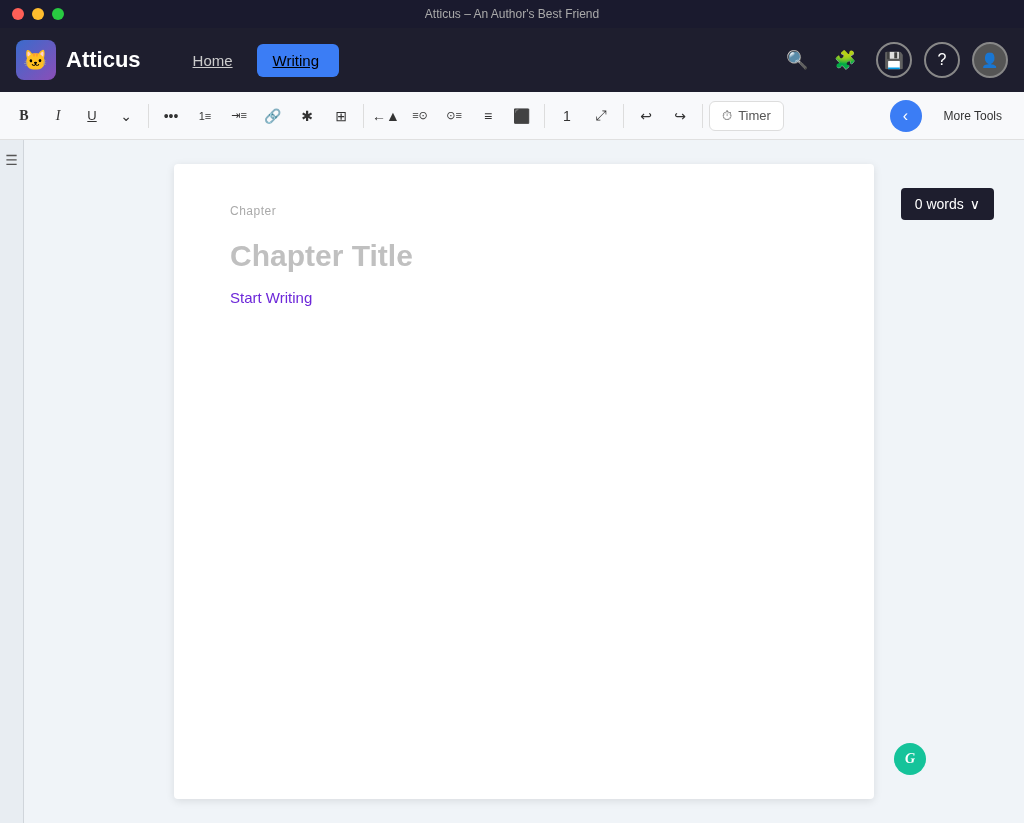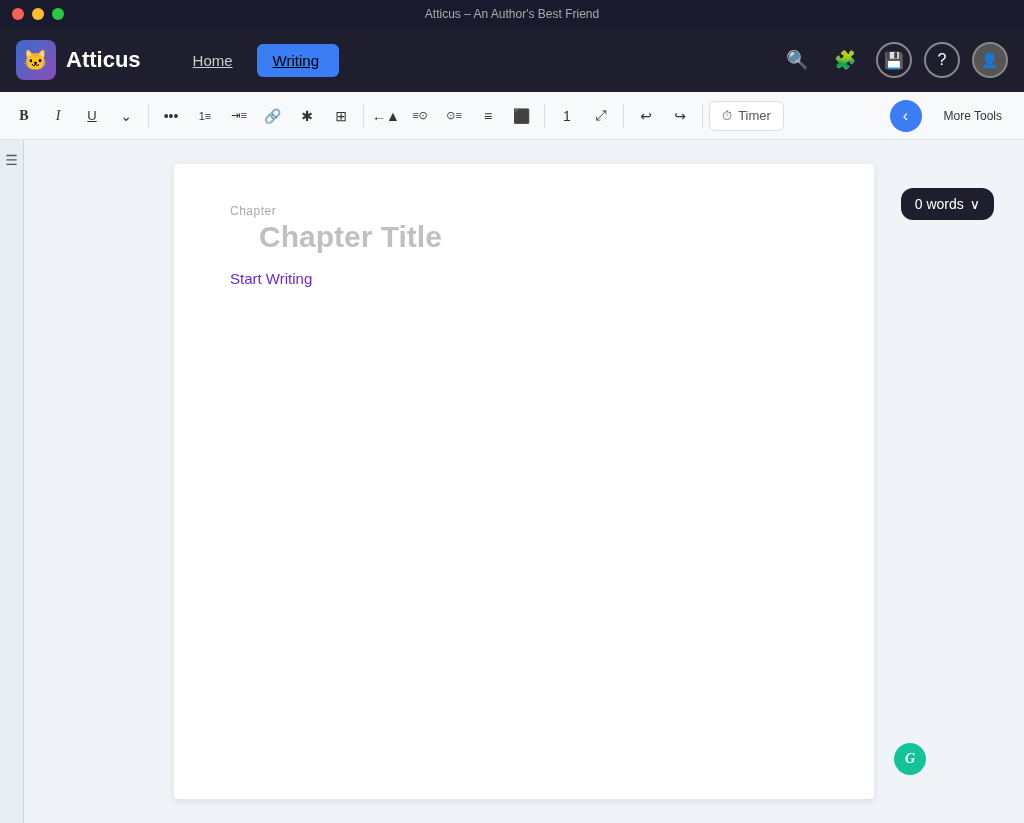--- a/index.html
+++ b/index.html
@@ -221,28 +221,27 @@
       border-radius: 4px;
       box-shadow: 0 2px 8px rgba(0,0,0,0.1);
       padding: 40px 56px;
       position: relative;
     }
     .chapter-label {
       font-size: 12px;
       color: #aaa;
       font-weight: 500;
       letter-spacing: 0.5px;
-      margin-bottom: 2px;
+      margin-bottom: 21px;
     }
     .chapter-title {
       font-size: 30px;
       color: #c0c0c0;
       font-weight: 700;
       margin-bottom: 16px;
-      margin-left: 29px;
     }
     .editor-links {
       display: flex;
       gap: 16px;
       margin-bottom: 16px;
     }
     .editor-link {
       font-size: 14px;
       color: #3b7df5;
       cursor: pointer;
@@ -255,21 +254,21 @@
       font-size: 15px;
       color: #6d28d9;
     }
     .word-count-badge {
       position: absolute;
       top: 24px;
       right: -120px;
       background: #1e1e2e;
       color: #fff;
       padding: 8px 14px;
-      border-radius: 12px;
+      border-radius: 4px;
       font-size: 14px;
       display: flex;
       align-items: center;
       gap: 6px;
       cursor: pointer;
       white-space: nowrap;
     }
     .grammarly-btn {
       position: absolute;
       bottom: 24px;

